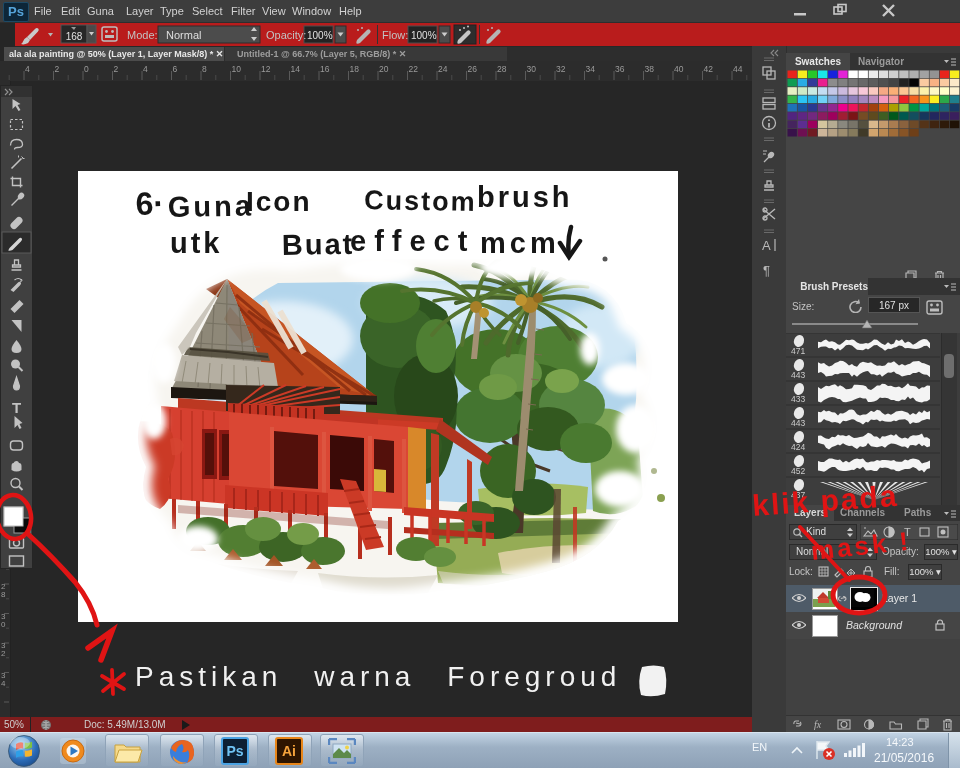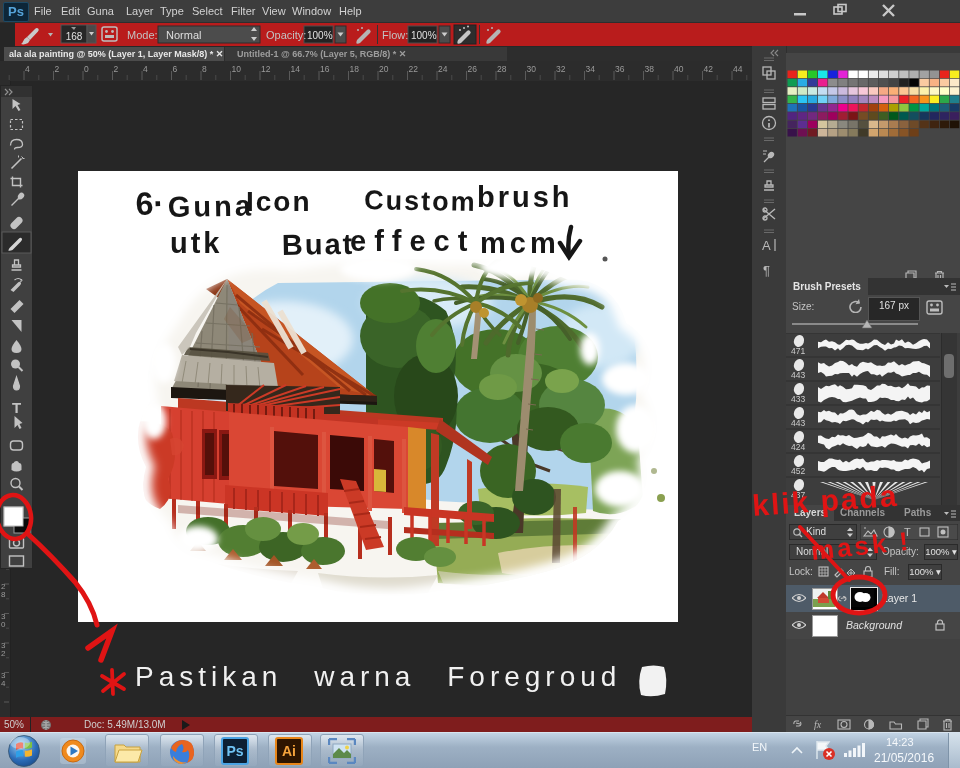--- a/index.html
+++ b/index.html
@@ -703,20 +703,28 @@
           <text x="-7" y="5" font-size="13" fill="#b8b8b8" stroke="none" font-family="Liberation Sans">A</text>
           <path d="M6 -6 l0 12" stroke-width="1.2"></path>
         </g>
     <g transform="translate(17,224)">
           <text x="-6" y="5" font-size="13" fill="#b8b8b8" stroke="none" font-family="Liberation Sans">¶</text>
         </g>
   </svg>
 </div>
 
 <div class="abs" style="left:34px;top:7px;width:174px;height:229px;background:#454545">
+  <div class="abs" style="left:0;top:0;width:174px;height:17px;background:#333333">
+    <div class="abs" style="left:0;top:0;width:64px;height:17px;background:#454545;color:#e8e8e8;font-size:10px;font-weight:bold;line-height:17px;text-align:center">Swatches</div>
+    <div class="abs" style="left:72px;top:0;color:#9a9a9a;font-size:10px;font-weight:bold;line-height:17px">Navigator</div>
+    <svg class="abs" style="right:3px;top:4px" width="14" height="10">
+          <path d="M1 3 l5 0 l-2.5 3z" fill="#bbb"></path>
+          <path d="M8 2 h5 M8 5 h5 M8 8 h5" stroke="#bbb" stroke-width="1"></path>
+        </svg>
+  </div>
   <svg class="abs" style="left:0;top:17px" width="174" height="72">
         <rect x="1.5" y="0.5" width="9.4" height="7.6" fill="#e8241c"></rect>
         <rect x="11.7" y="0.5" width="9.4" height="7.6" fill="#f7ec1e"></rect>
         <rect x="21.8" y="0.5" width="9.4" height="7.6" fill="#27c828"></rect>
         <rect x="32.0" y="0.5" width="9.4" height="7.6" fill="#19e8e8"></rect>
         <rect x="42.1" y="0.5" width="9.4" height="7.6" fill="#1722dd"></rect>
         <rect x="52.2" y="0.5" width="9.4" height="7.6" fill="#e322d6"></rect>
         <rect x="62.4" y="0.5" width="9.4" height="7.6" fill="#ffffff"></rect>
         <rect x="72.5" y="0.5" width="9.4" height="7.6" fill="#ffffff"></rect>
         <rect x="82.7" y="0.5" width="9.4" height="7.6" fill="#ececec"></rect>
@@ -847,32 +855,32 @@
   <svg class="abs" style="left:0;top:215px" width="174" height="17" fill="none" stroke="#b5b5b5" stroke-width="1.2">
     <path d="M120 5 h8 v7 h-8 z M122 5 v-2 h8 v7 h-2"></path>
     <g transform="translate(148,2)">
           <path d="M1 3 h9 M2 3 v8 h7 v-8 M4 5 v4 M6.5 5 v4 M3.5 3 v-1.5 h4 v1.5"></path>
         </g>
   </svg>
 </div>
 
 <div class="abs" style="left:34px;top:232px;width:174px;height:273px;background:#454545">
   <div class="abs" style="left:0;top:0;width:174px;height:17px;background:#333333">
-    <div class="abs" style="left:0;top:0;width:82px;height:17px;background:#454545;color:#e5e5e5;font-size:10px;font-weight:bold;line-height:17px;text-align:center">Brush Presets</div>
+    <div class="abs" style="left:0;top:0;width:82px;height:17px;background:#454545;color:#e5e5e5;font-size:10px;font-weight:bold;line-height:17px;text-align:right">Brush Presets</div>
     <svg class="abs" style="right:3px;top:4px" width="14" height="10">
           <path d="M1 3 l5 0 l-2.5 3z" fill="#bbb"></path>
           <path d="M8 2 h5 M8 5 h5 M8 8 h5" stroke="#bbb" stroke-width="1"></path>
         </svg>
   </div>
   <div class="abs" style="left:6px;top:23px;color:#c5c5c5;font-size:10px">Size:</div>
   <svg class="abs" style="left:62px;top:21px" width="16" height="14">
         <path d="M13 8 a5.5 5.5 0 1 1 -2 -4.2" fill="none" stroke="#b5b5b5" stroke-width="1.6"></path>
         <path d="M11 0 l1 4.5 l-4.5 0.8z" fill="#b5b5b5"></path>
       </svg>
-  <div class="abs" style="left:82px;top:19px;width:52px;height:24px;background:#272727;border:1px solid #555;color:#e0e0e0;font-size:10px;line-height:16px;text-align:center;box-sizing:border-box">167 px</div>
+  <div class="abs" style="left:82px;top:19px;width:52px;height:16px;background:#272727;border:1px solid #555;color:#e0e0e0;font-size:10px;line-height:16px;text-align:center;box-sizing:border-box">167 px</div>
   <svg class="abs" style="left:140px;top:21px" width="18" height="17">
         <rect x="1" y="2" width="15" height="13" rx="2" fill="none" stroke="#bdbdbd" stroke-width="1.4"></rect>
         <circle cx="5.5" cy="6" r="1.4" fill="#bdbdbd"></circle>
         <circle cx="11.5" cy="6" r="1.4" fill="#bdbdbd"></circle>
         <rect x="4" y="9.5" width="9" height="3" fill="#bdbdbd"></rect>
       </svg>
   <svg class="abs" style="left:0;top:40px" width="174" height="12">
         <line x1="6" y1="6" x2="132" y2="6" stroke="#8a8a8a" stroke-width="2"></line>
         <path d="M81 2 l5 8 l-10 0 z" fill="#b5b5b5" stroke="#666" stroke-width="0.6"></path>
       </svg>

